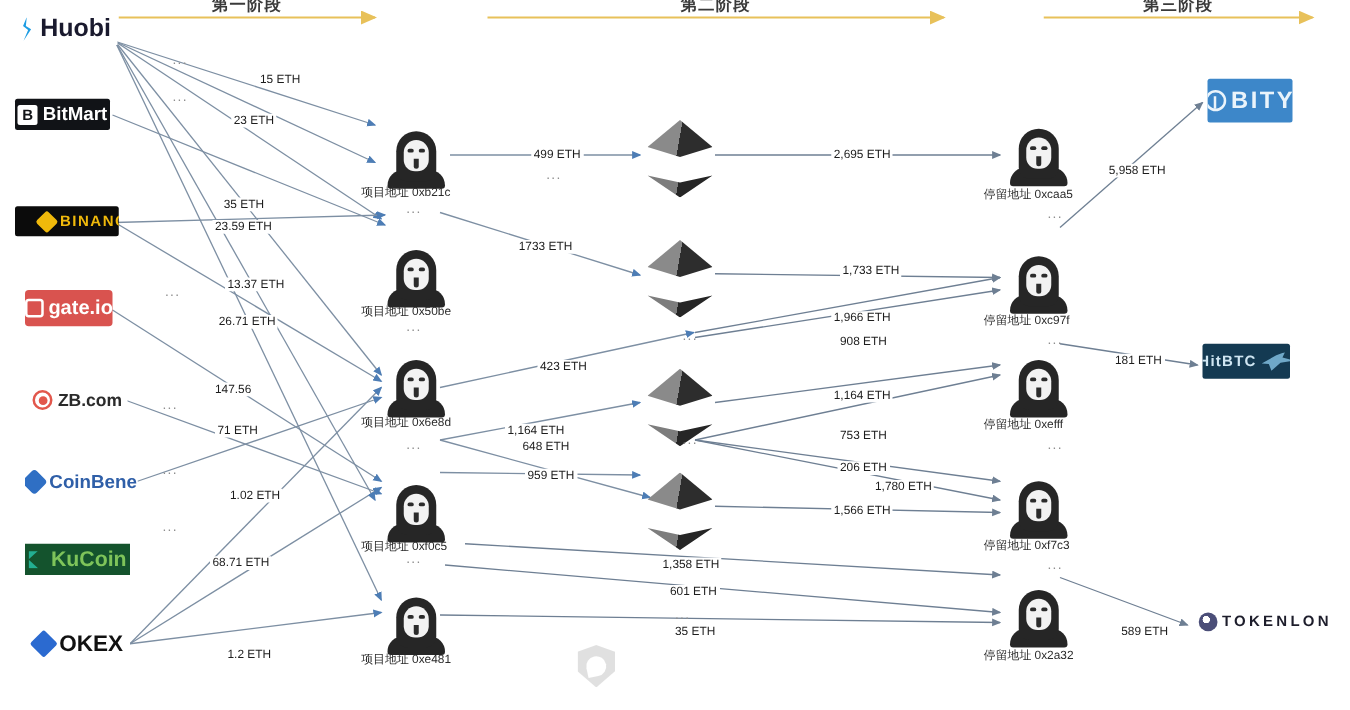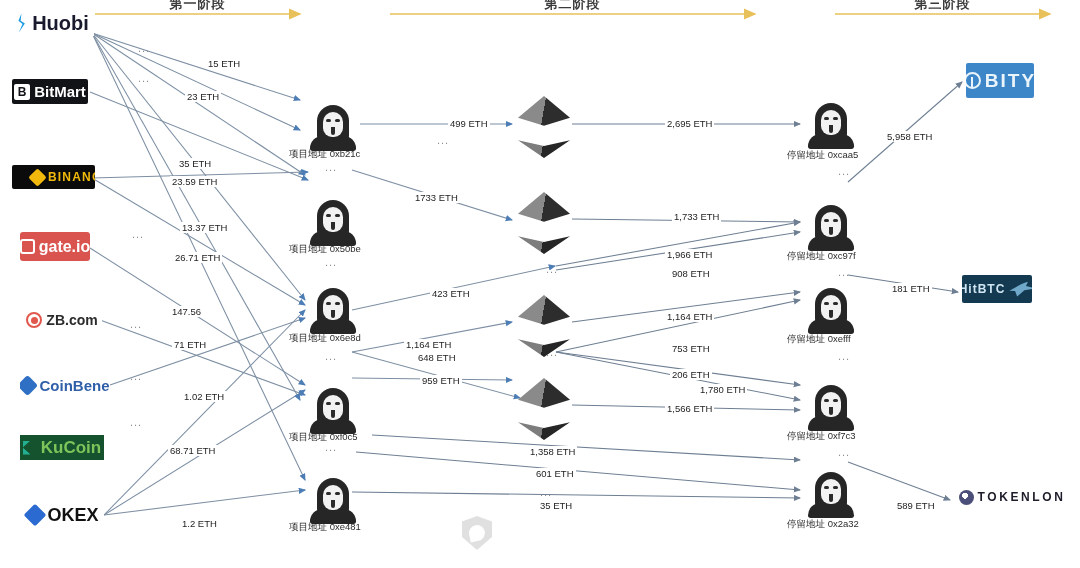--- a/index.html
+++ b/index.html
@@ -373,21 +373,21 @@
       <div class="elabel" style="left: 185px; top: 91px;">23 ETH</div>
       <div class="elabel" style="left: 177px; top: 158px;">35 ETH</div>
       <div class="elabel" style="left: 170px; top: 176px;">23.59 ETH</div>
       <div class="elabel" style="left: 180px; top: 222px;">13.37 ETH</div>
       <div class="elabel" style="left: 173px; top: 252px;">26.71 ETH</div>
       <div class="elabel" style="left: 170px; top: 306px;">147.56</div>
       <div class="elabel" style="left: 172px; top: 339px;">71 ETH</div>
       <div class="elabel" style="left: 182px; top: 391px;">1.02 ETH</div>
       <div class="elabel" style="left: 168px; top: 445px;">68.71 ETH</div>
       <div class="elabel" style="left: 180px; top: 518px;">1.2 ETH</div>
-      <div class="elabel" style="left: 448px; top: 118px;">499 ETH</div>
+      <div class="elabel" style="left: 425px; top: 118px;">499 ETH</div>
       <div class="elabel" style="left: 413px; top: 192px;">1733 ETH</div>
       <div class="elabel" style="left: 430px; top: 288px;">423 ETH</div>
       <div class="elabel" style="left: 404px; top: 339px;">1,164 ETH</div>
       <div class="elabel" style="left: 416px; top: 352px;">648 ETH</div>
       <div class="elabel" style="left: 420px; top: 375px;">959 ETH</div>
       <div class="elabel" style="left: 665px; top: 118px;">2,695 ETH</div>
       <div class="elabel" style="left: 672px; top: 211px;">1,733 ETH</div>
       <div class="elabel" style="left: 665px; top: 249px;">1,966 ETH</div>
       <div class="elabel" style="left: 670px; top: 268px;">908 ETH</div>
       <div class="elabel" style="left: 665px; top: 311px;">1,164 ETH</div>

